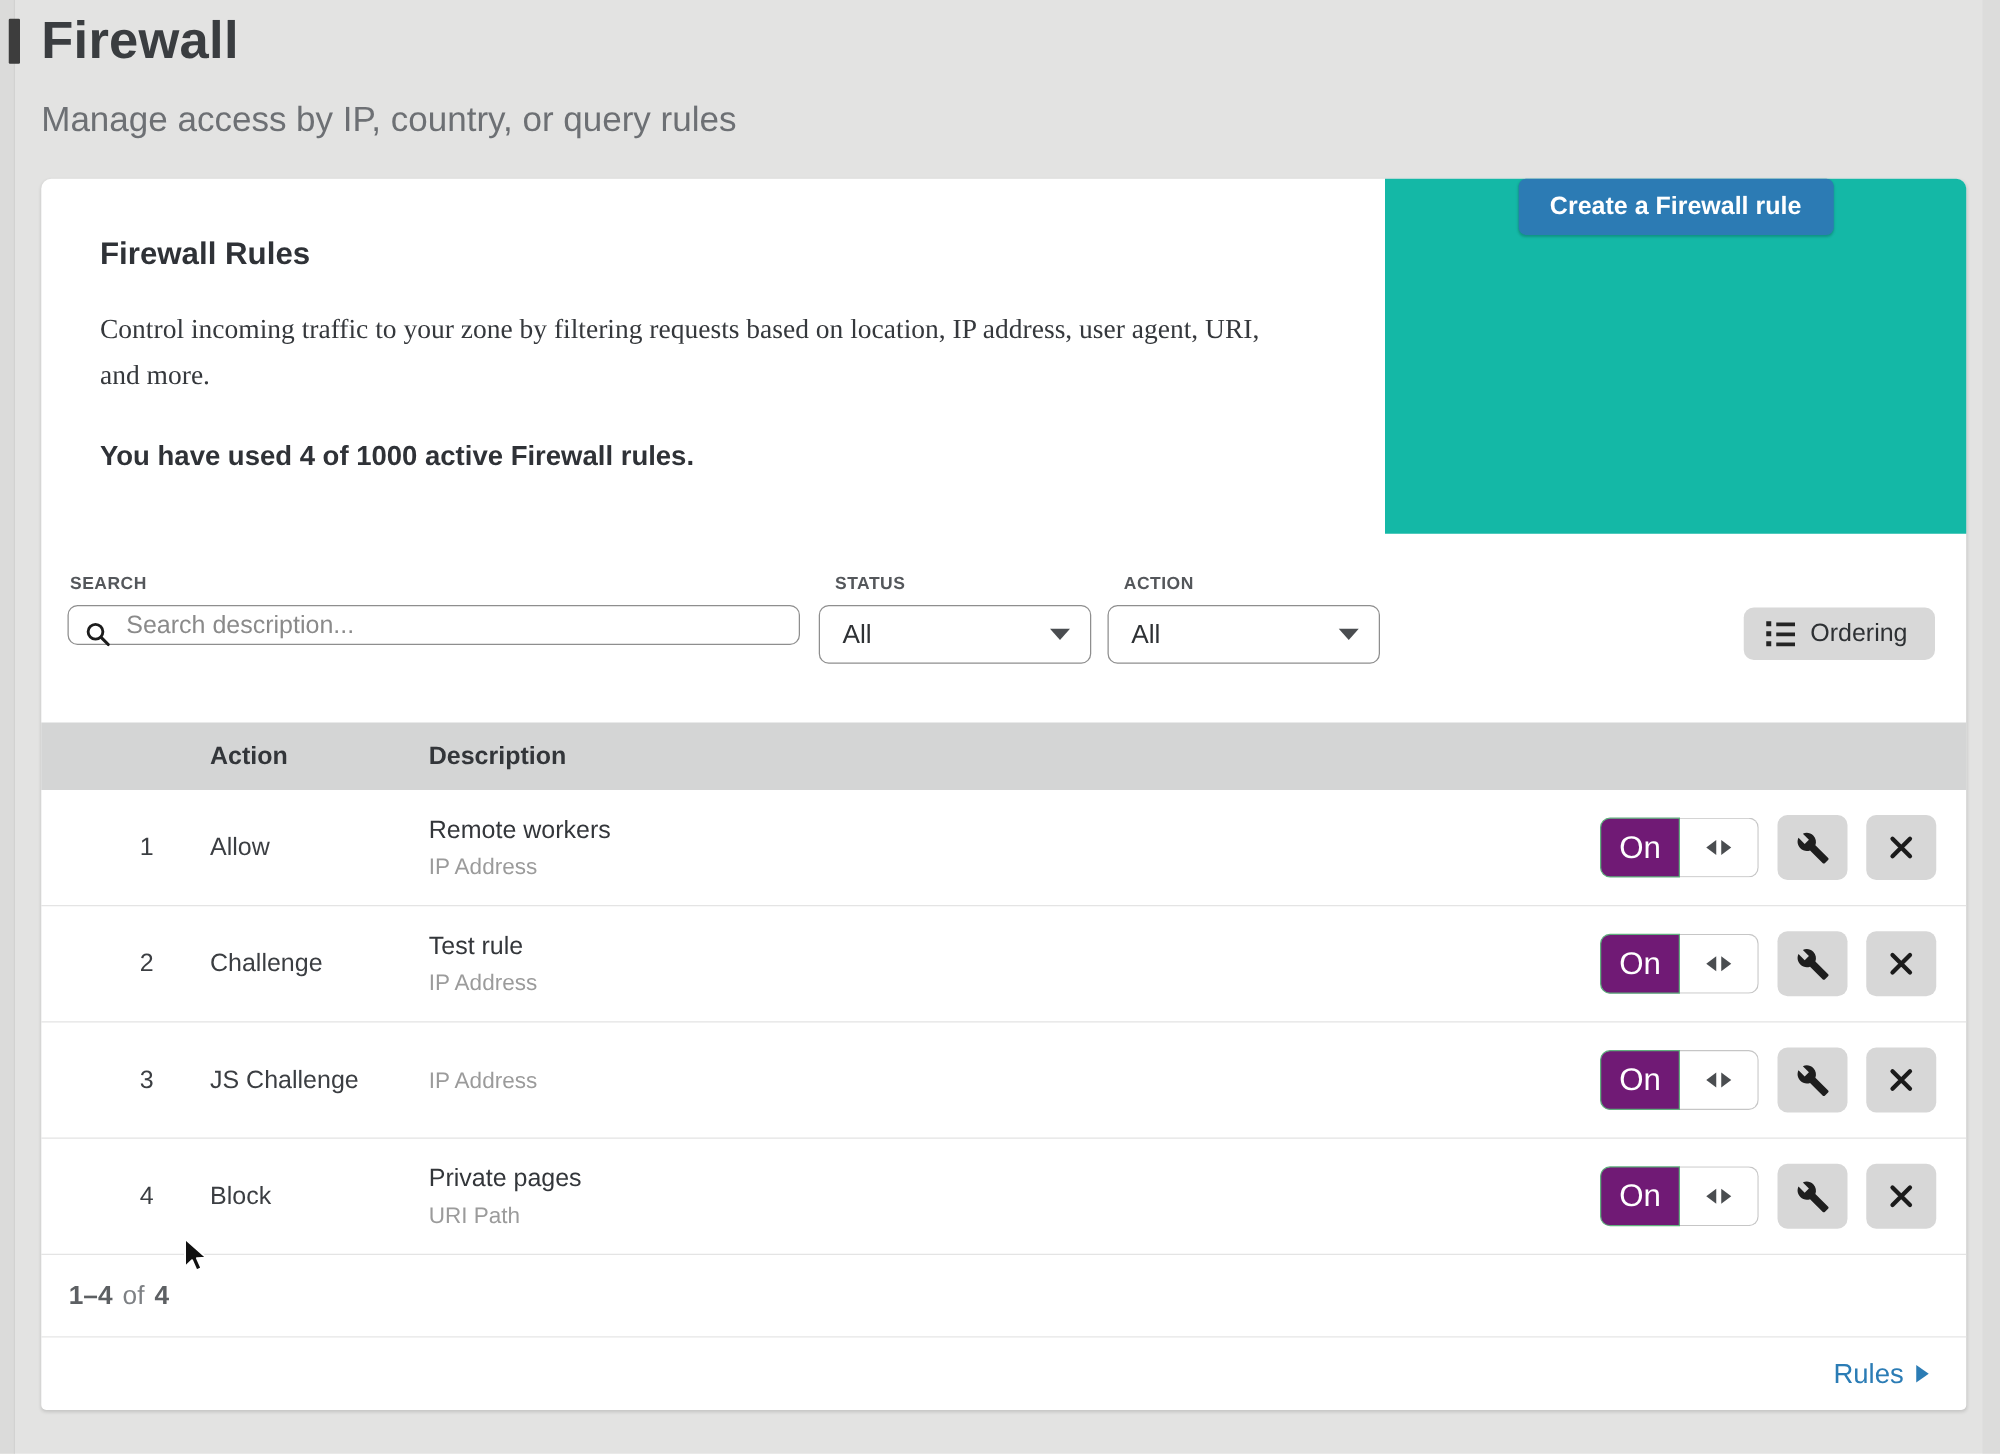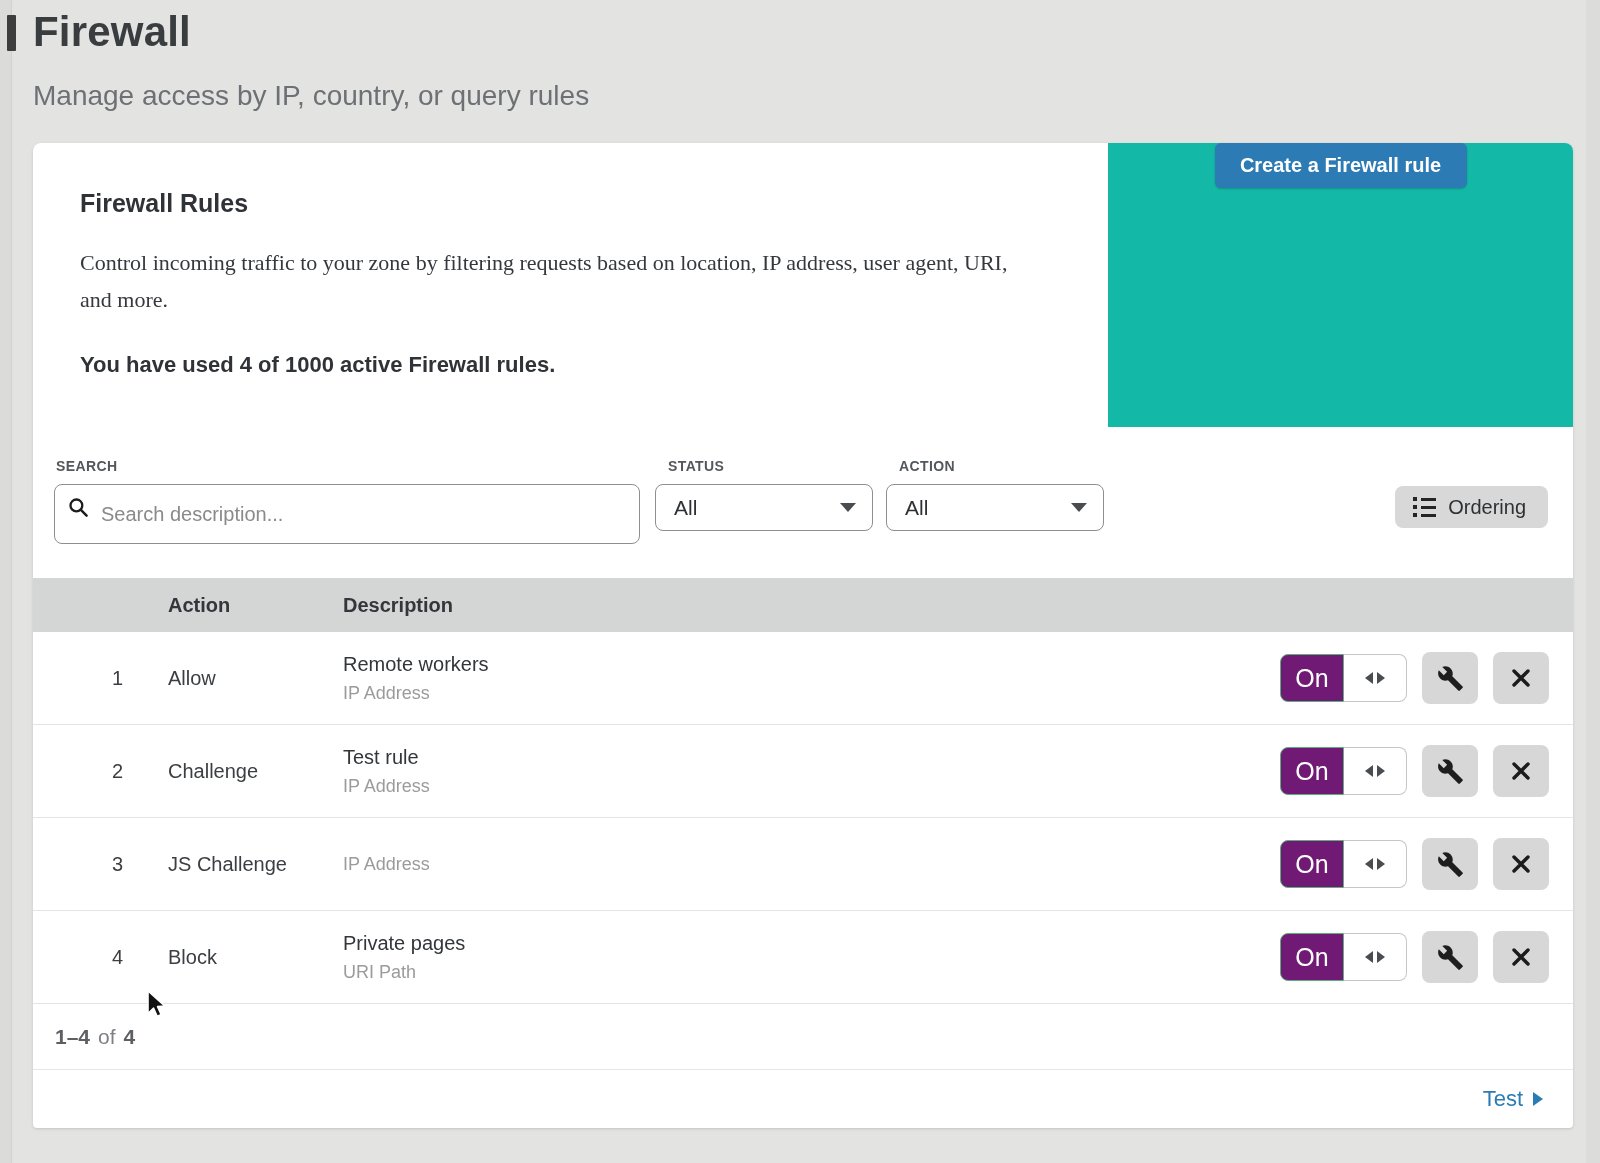--- a/index.html
+++ b/index.html
@@ -51,21 +51,21 @@
 
   
   .filters { height:151px; flex:none; position:relative; }
   .filter-label {
     font-size:14px; font-weight:700; color:#54575b; letter-spacing:0.4px;
     position:absolute; top:31px;
   }
   .search-label { left:23px; }
   .status-label { left:635px; }
   .action-label { left:866px; }
-  .search-box { position:absolute; left:21px; top:57px; width:586px; height:60px; }
+  .search-box { position:absolute; left:21px; top:57px; width:586px; height:32px; }
   .search-box input {
     width:100%; height:100%; border:1px solid #8e8e8e; border-radius:8px;
     font-size:20px; color:#333; padding:0 14px 0 46px;
     font-family:"Liberation Sans", sans-serif; background:#fff; outline:none;
   }
   .search-box input::placeholder { color:#8a8a8a; }
   .search-icon { position:absolute; left:14px; top:13px; width:21px; height:21px; }
   .select {
     position:absolute; top:57px; width:218px; height:47px;
     border:1px solid #8e8e8e; border-radius:8px; background:#fff;
@@ -317,21 +317,21 @@
 </div>
 
   <div class="pagination-row">
     <span class="pg-range">1–4</span>
     <span class="pg-of">of</span>
     <span class="pg-total">4</span>
   </div>
 
   <div class="help-row">
     <a class="help-link">
-      <span>Test</span>
+      <span>Rules</span>
       <span class="help-arrow"></span>
     </a>
   </div>
 
 </main>
 
 <svg class="cursor" width="28" height="32" viewBox="0 0 28 32">
   <path d="M5 3 L5 25.5 L10.6 20.2 L14.2 28.4 L18.2 26.6 L14.6 18.6 L22 18.1 Z" fill="#111111" stroke="#ffffff" stroke-width="1.6" stroke-linejoin="round"></path>
 </svg>
 

